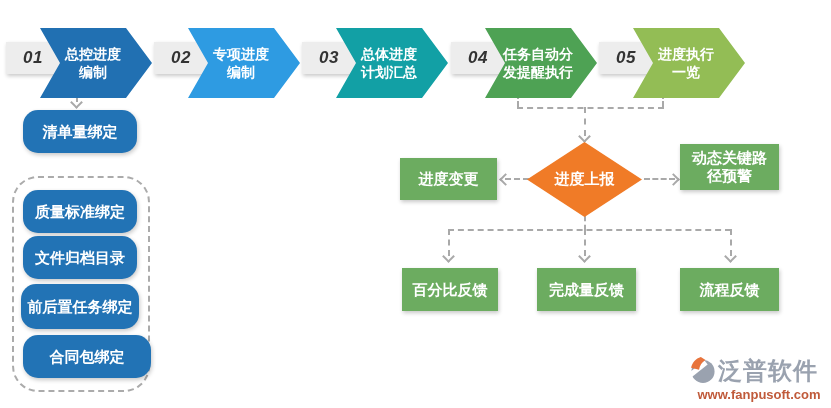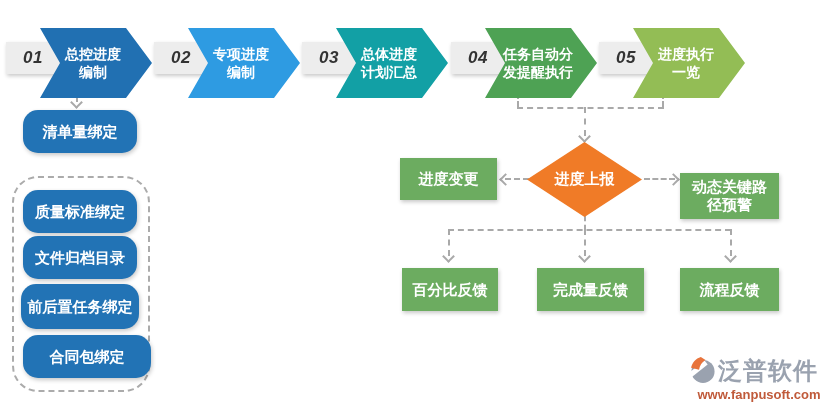--- a/index.html
+++ b/index.html
@@ -155,29 +155,29 @@
   </div>
 
   <div class="node green" style="left:400px;top:158px;width:97px;height:42px">
     <span>进度变更</span>
   </div>
 
   <div class="diamond">
     <span>进度上报</span>
   </div>
 
-  <div class="node green" style="left:680px;top:173px;width:99px;height:46px">
+  <div class="node green" style="left:680px;top:144px;width:99px;height:46px">
     <span>动态关键路</span>
     <span>径预警</span>
   </div>
 
   <div class="node green" style="left:402px;top:268px;width:96px;height:43px">
     <span>百分比反馈</span>
   </div>
-  <div class="node green" style="left:537px;top:268px;width:107px;height:43px">
+  <div class="node green" style="left:537px;top:268px;width:99px;height:43px">
     <span>完成量反馈</span>
   </div>
   <div class="node green" style="left:680px;top:268px;width:99px;height:43px">
     <span>流程反馈</span>
   </div>
 
   <div class="logo">
     <div class="logo-row">
       <span>
         <svg width="26" height="30" viewBox="0 0 36 40" aria-hidden="true">

